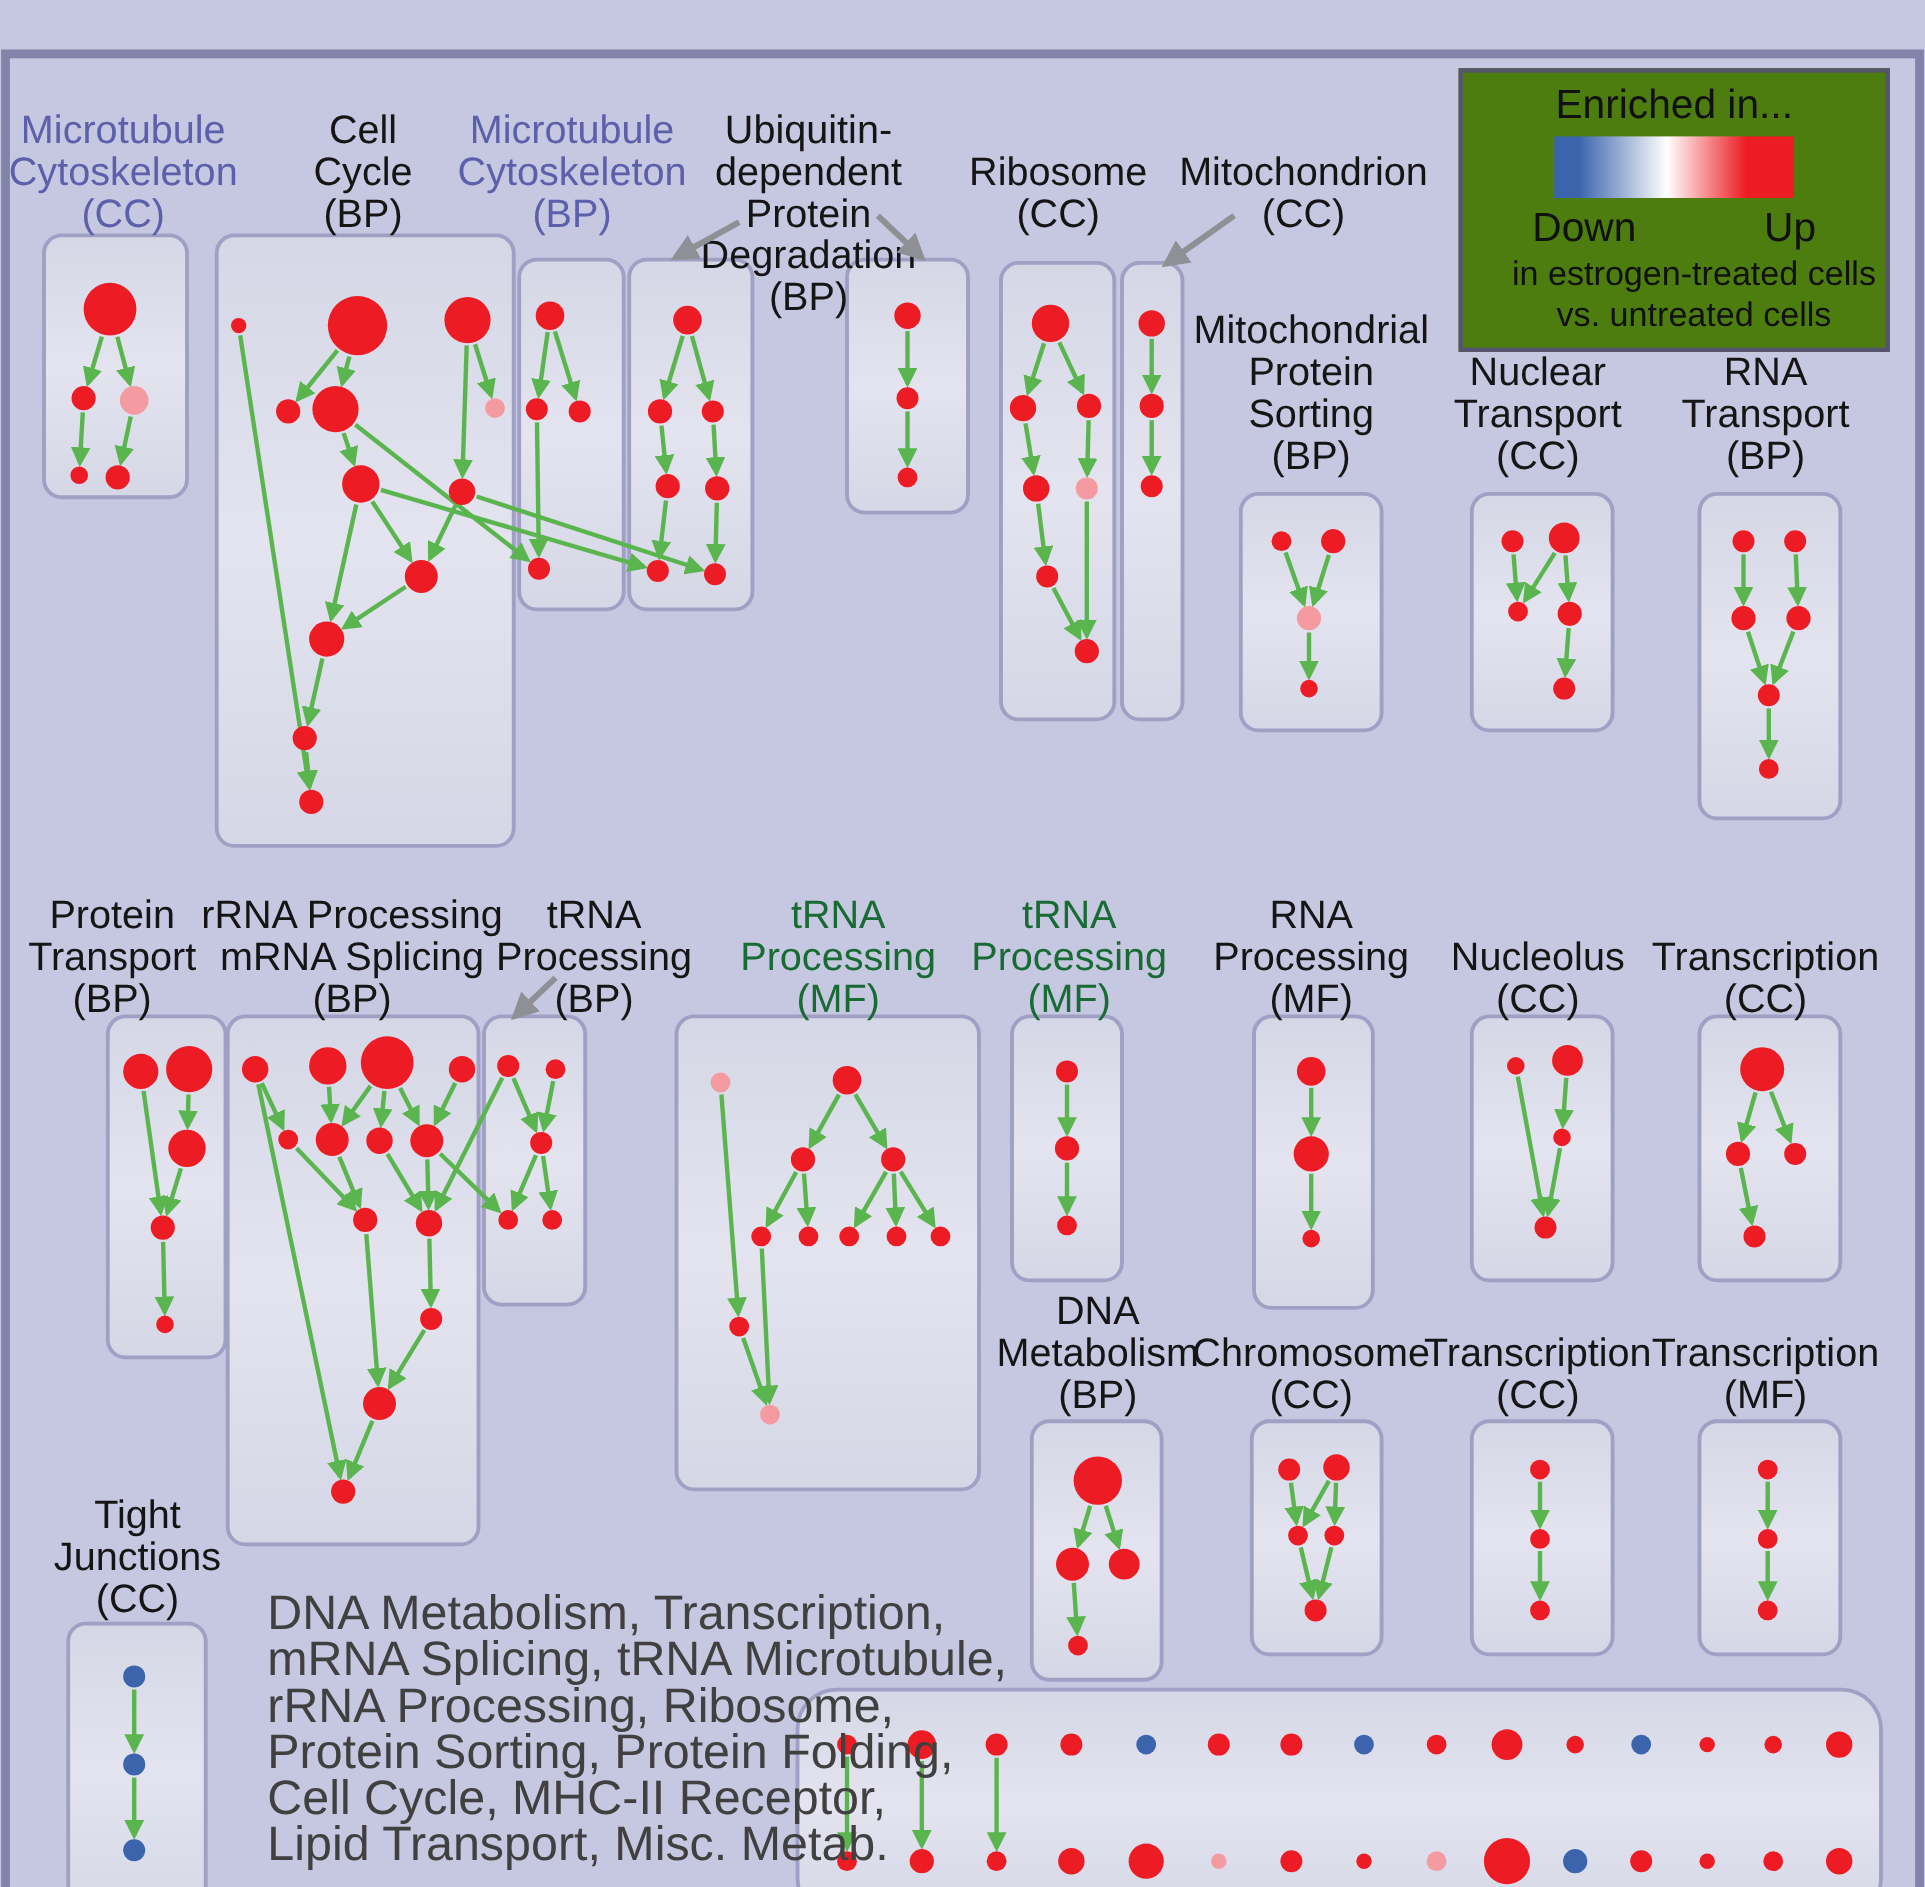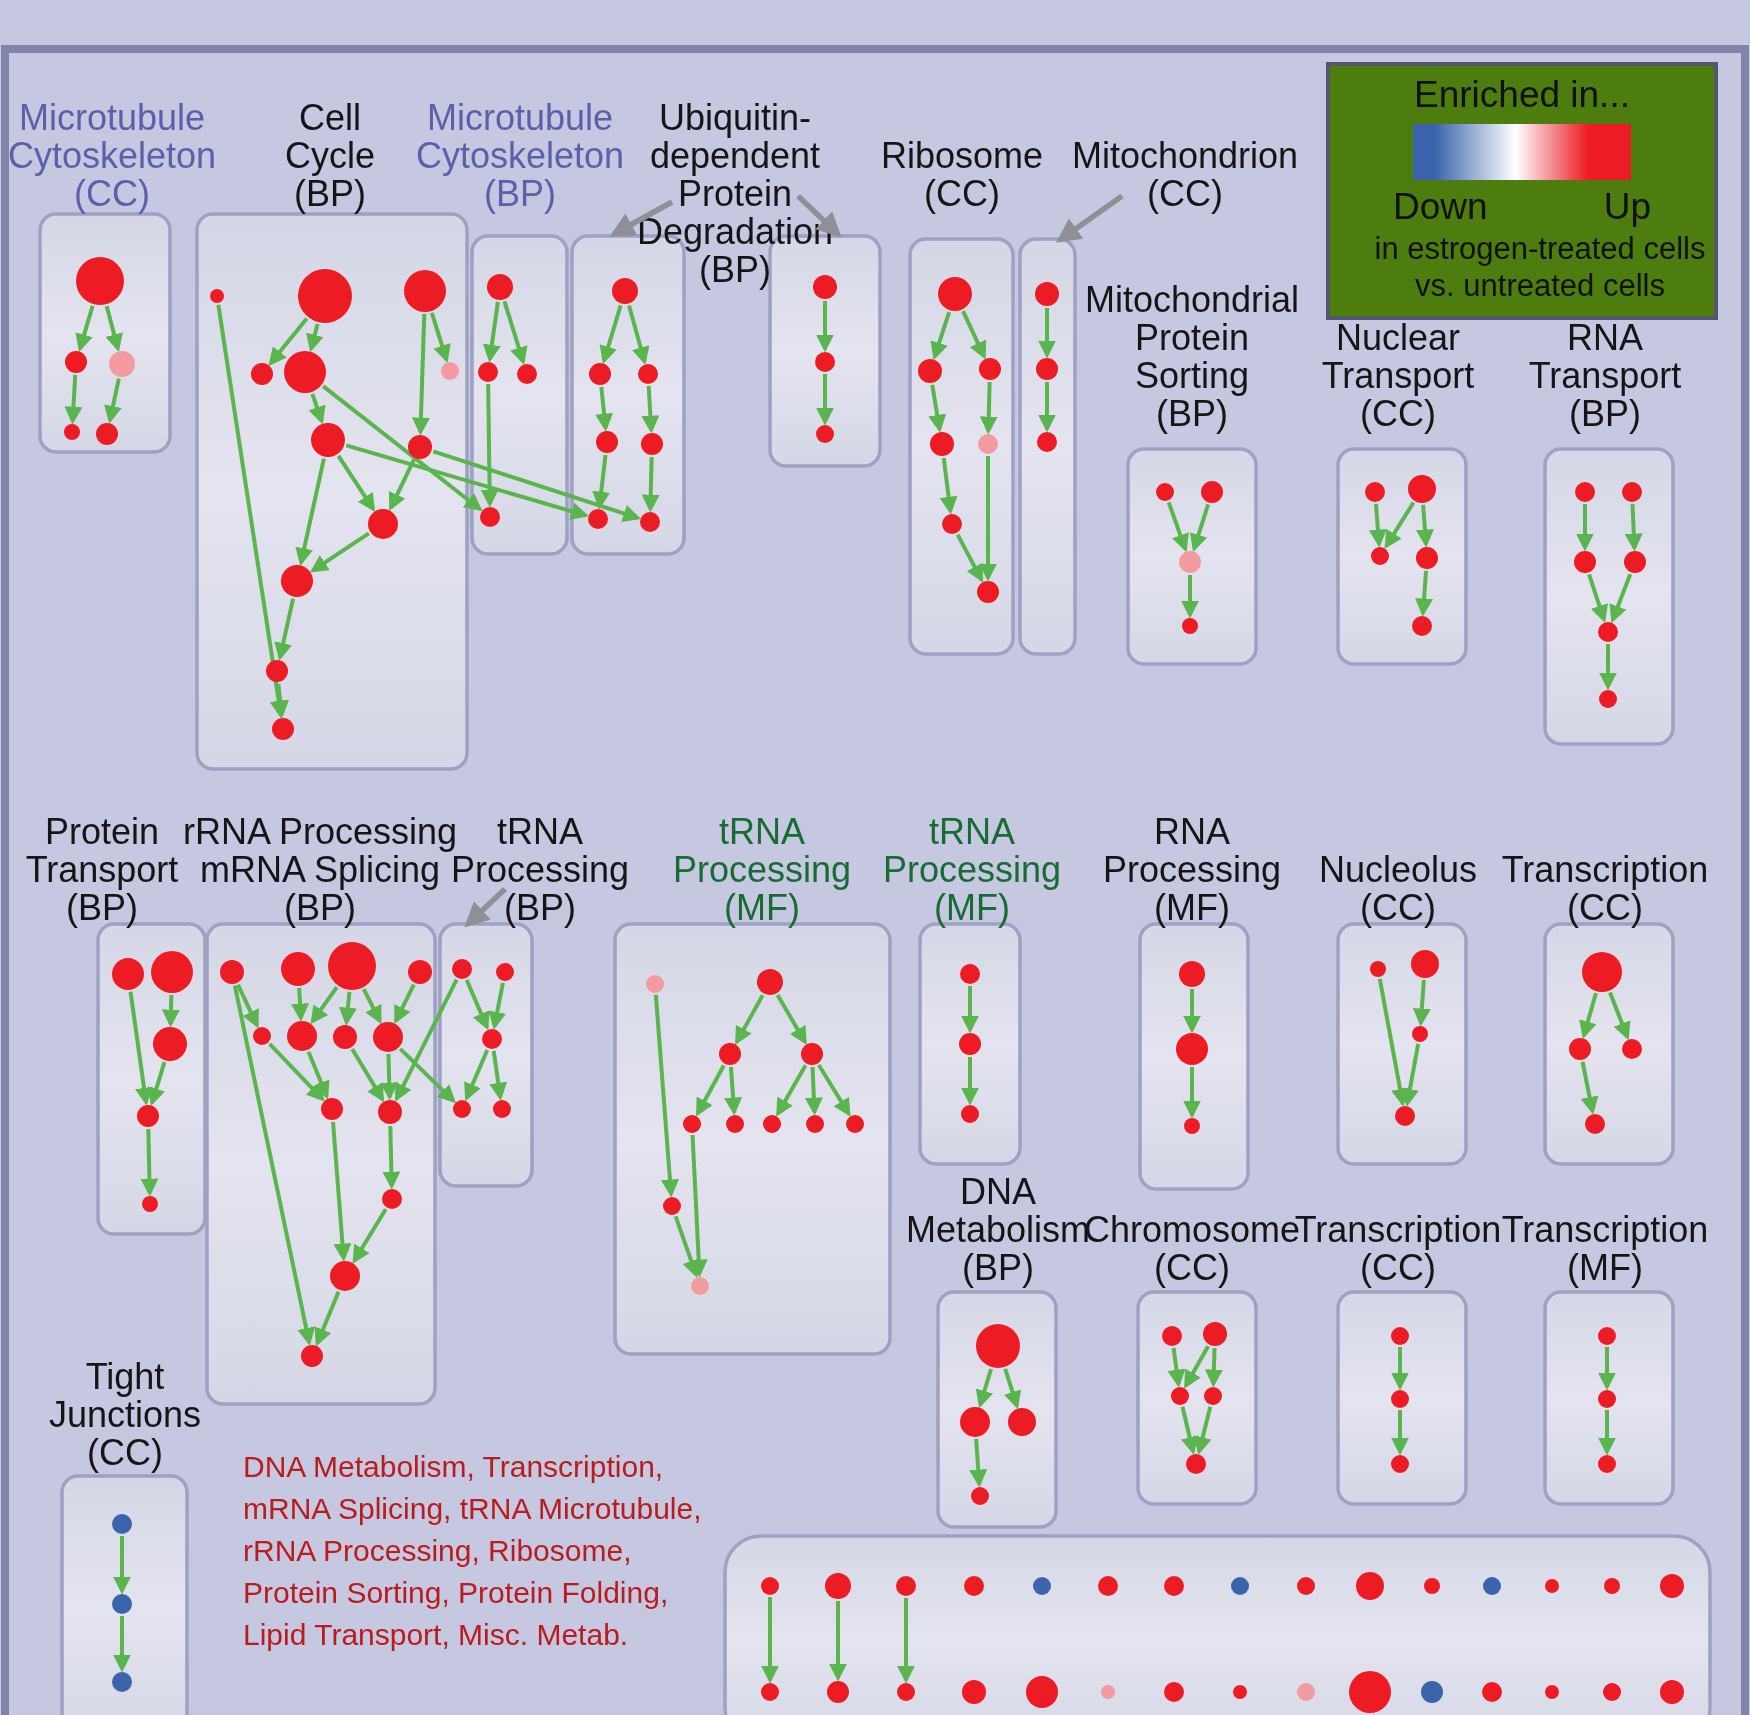--- a/index.html
+++ b/index.html
@@ -7,22 +7,22 @@
          font-family:"Liberation Sans",sans-serif;margin-top:44px;}
   .stage svg{position:absolute;left:0;top:0;width:100%;height:100%;display:block;}
   svg text{font-family:"Liberation Sans",sans-serif;}
   .legend{position:absolute;left:1326px;top:18px;width:392px;box-sizing:border-box;
           border:4px solid #55566b;background:#4d7c0f;text-align:center;
           padding:8px 0 12px;color:#111;}
   .legend-title{font-size:37px;}
   .legend-gradient{width:218px;height:56px;margin:8px auto 6px;border:0;}
   .legend-row{display:flex;justify-content:space-between;width:258px;margin:0 auto 2px;font-size:37px;}
   .legend-caption{font-size:31px;line-height:37px;padding-left:36px;}
-  .note-block{position:absolute;left:243px;top:1402px;font-size:30px;line-height:42px;
-              color:#b91c1c;white-space:nowrap;}
+  .note-block{position:absolute;left:243px;top:1402px;font-size:44px;line-height:42px;
+              color:#404040;white-space:nowrap;}
 </style>
 </head>
 <body>
 
 <div class="stage">
 
   <svg id="diagram" viewBox="0 0 1750 1715">
       <defs>
         <linearGradient id="boxg" x1="0" y1="0" x2="0" y2="1">
           <stop offset="0%" stop-color="#d6d7e6"></stop>
@@ -364,16 +364,17 @@
     </div>
     <div class="legend-caption">in estrogen-treated cells</div>
     <div class="legend-caption">vs. untreated cells</div>
   </div>
 
   <div class="note-block">
     <div>DNA Metabolism, Transcription,</div>
     <div>mRNA Splicing, tRNA Microtubule,</div>
     <div>rRNA Processing, Ribosome,</div>
     <div>Protein Sorting, Protein Folding,</div>
+    <div>Cell Cycle, MHC-II Receptor,</div>
     <div>Lipid Transport, Misc. Metab.</div>
   </div>
 
 </div>
 
 </body></html>

